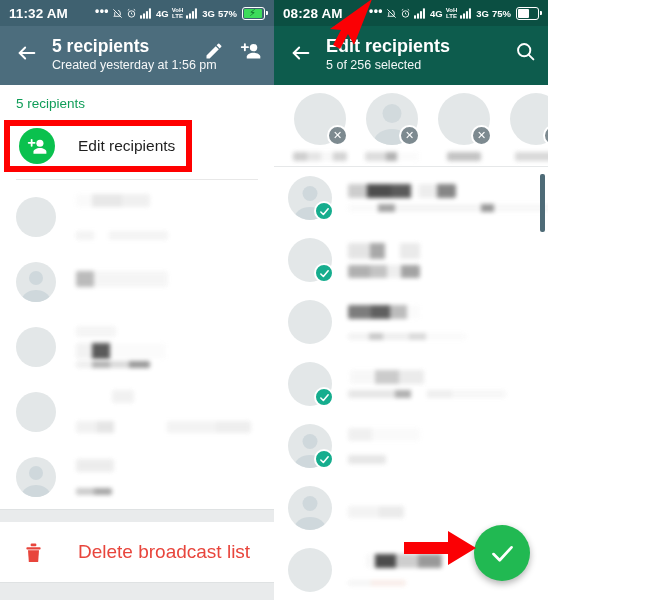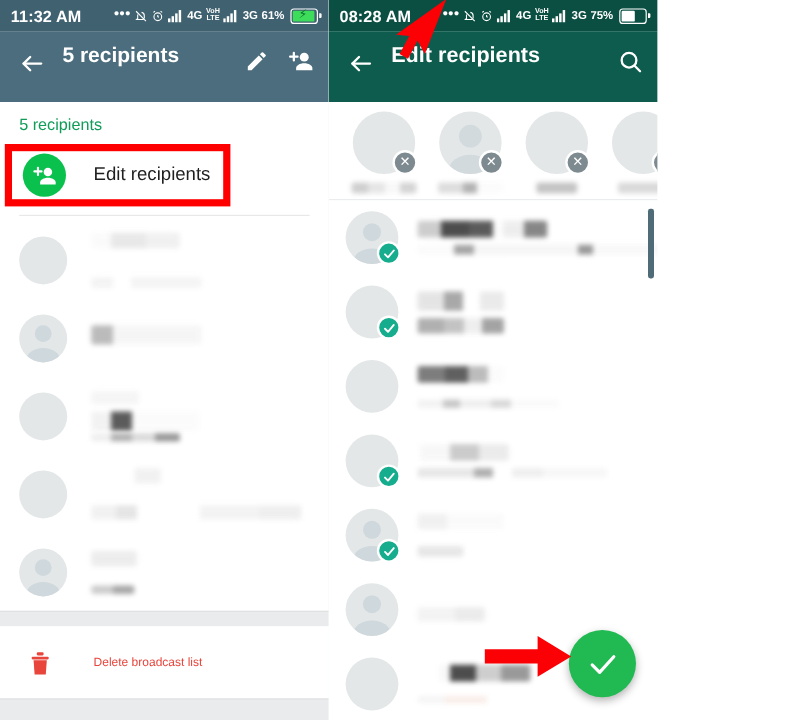--- a/index.html
+++ b/index.html
@@ -92,21 +92,21 @@
   }
   .blur{border-radius:2px;filter:blur(2.2px);opacity:.9;}
   .bl-line{height:13px;margin-bottom:6px;}
   .bl-sub{height:9px;}
 
   .gapbar{height:12px;background:#e9ebec;border-top:1px solid #dfe2e3;}
   .delete-row{
     display:flex;align-items:center;height:60px;background:#fff;padding:0 22px;box-sizing:border-box;cursor:pointer;
   }
   .trash{flex:0 0 22px;margin-right:34px;display:flex;align-items:center;justify-content:center;}
-  .delete-label{color:#e8453c;font-size:10px;}
+  .delete-label{color:#e8453c;font-size:19px;}
   .bottom-fill{background:#e9ebec;border-top:1px solid #dfe2e3;flex:1;}
 
   
   .sel-strip{
     height:82px;display:flex;align-items:flex-start;padding:8px 0 0 10px;
     box-sizing:border-box;background:#fff;border-bottom:1px solid #e6e8e9;overflow:hidden;
   }
   .sel-item{width:72px;flex:0 0 72px;display:flex;flex-direction:column;align-items:center;cursor:pointer;}
   .sel-av-wrap{position:relative;width:52px;height:52px;}
   .sel-av{width:52px;height:52px;border-radius:50%;overflow:hidden;position:relative;background:#e3e7e8;display:block;}
@@ -216,37 +216,38 @@
           <svg width="13" height="11" viewBox="0 0 14 11">
               <g fill="#fff">
             <rect x="0" y="7.5" width="2.2" height="3.5"></rect>
                 <rect x="3.2" y="5.5" width="2.2" height="5.5"></rect>
             <rect x="6.4" y="3" width="2.2" height="8"></rect>
                 <rect x="9.6" y="0" width="2.2" height="11"></rect>
           </g>
             </svg>
         </span>
         <span>3G</span>
-        <span>61%</span>
+        <span>57%</span>
         <span class="batt charging">
           <span class="fill"></span>
             <span class="bolt">⚡</span>
         </span>
       </div>
     </div>
 
     <div class="appbar appbar-left">
       <div class="back">
         <svg width="22" height="22" viewBox="0 0 24 24" fill="none" stroke="#fff" stroke-width="2.1" stroke-linecap="round" stroke-linejoin="round">
           <line x1="20" y1="12" x2="4" y2="12"></line>
             <polyline points="10,18 4,12 10,6"></polyline>
         </svg>
       </div>
       <div class="titles">
         <div class="title">5 recipients</div>
+        <div class="subtitle">Created yesterday at 1:56 pm</div>
       </div>
       <div class="bar-actions">
         <div class="act">
           <svg width="20" height="20" viewBox="0 0 24 24" fill="#fff">
             <path d="M3 17.25V21h3.75L17.8 9.94l-3.75-3.75L3 17.25zM20.7 7.04a1 1 0 0 0 0-1.41l-2.34-2.34a1 1 0 0 0-1.41 0l-1.83 1.83 3.75 3.75 1.83-1.83z"></path>
           </svg>
         </div>
         <div class="act">
           <svg width="22" height="20" viewBox="0 0 26 22" fill="#fff">
             <circle cx="16" cy="7" r="4.4"></circle>
@@ -404,20 +405,21 @@
 
     <div class="appbar appbar-right">
       <div class="back">
         <svg width="22" height="22" viewBox="0 0 24 24" fill="none" stroke="#fff" stroke-width="2.1" stroke-linecap="round" stroke-linejoin="round">
           <line x1="20" y1="12" x2="4" y2="12"></line>
             <polyline points="10,18 4,12 10,6"></polyline>
         </svg>
       </div>
       <div class="titles">
         <div class="title title-right">Edit recipients</div>
+        <div class="subtitle">5 of 256 selected</div>
       </div>
       <div class="bar-actions">
         <div class="act">
           <svg width="21" height="21" viewBox="0 0 24 24" fill="none" stroke="#fff" stroke-width="2.2" stroke-linecap="round">
             <circle cx="10.5" cy="10.5" r="7"></circle>
               <line x1="15.8" y1="15.8" x2="21" y2="21"></line>
           </svg>
         </div>
       </div>
     </div>

